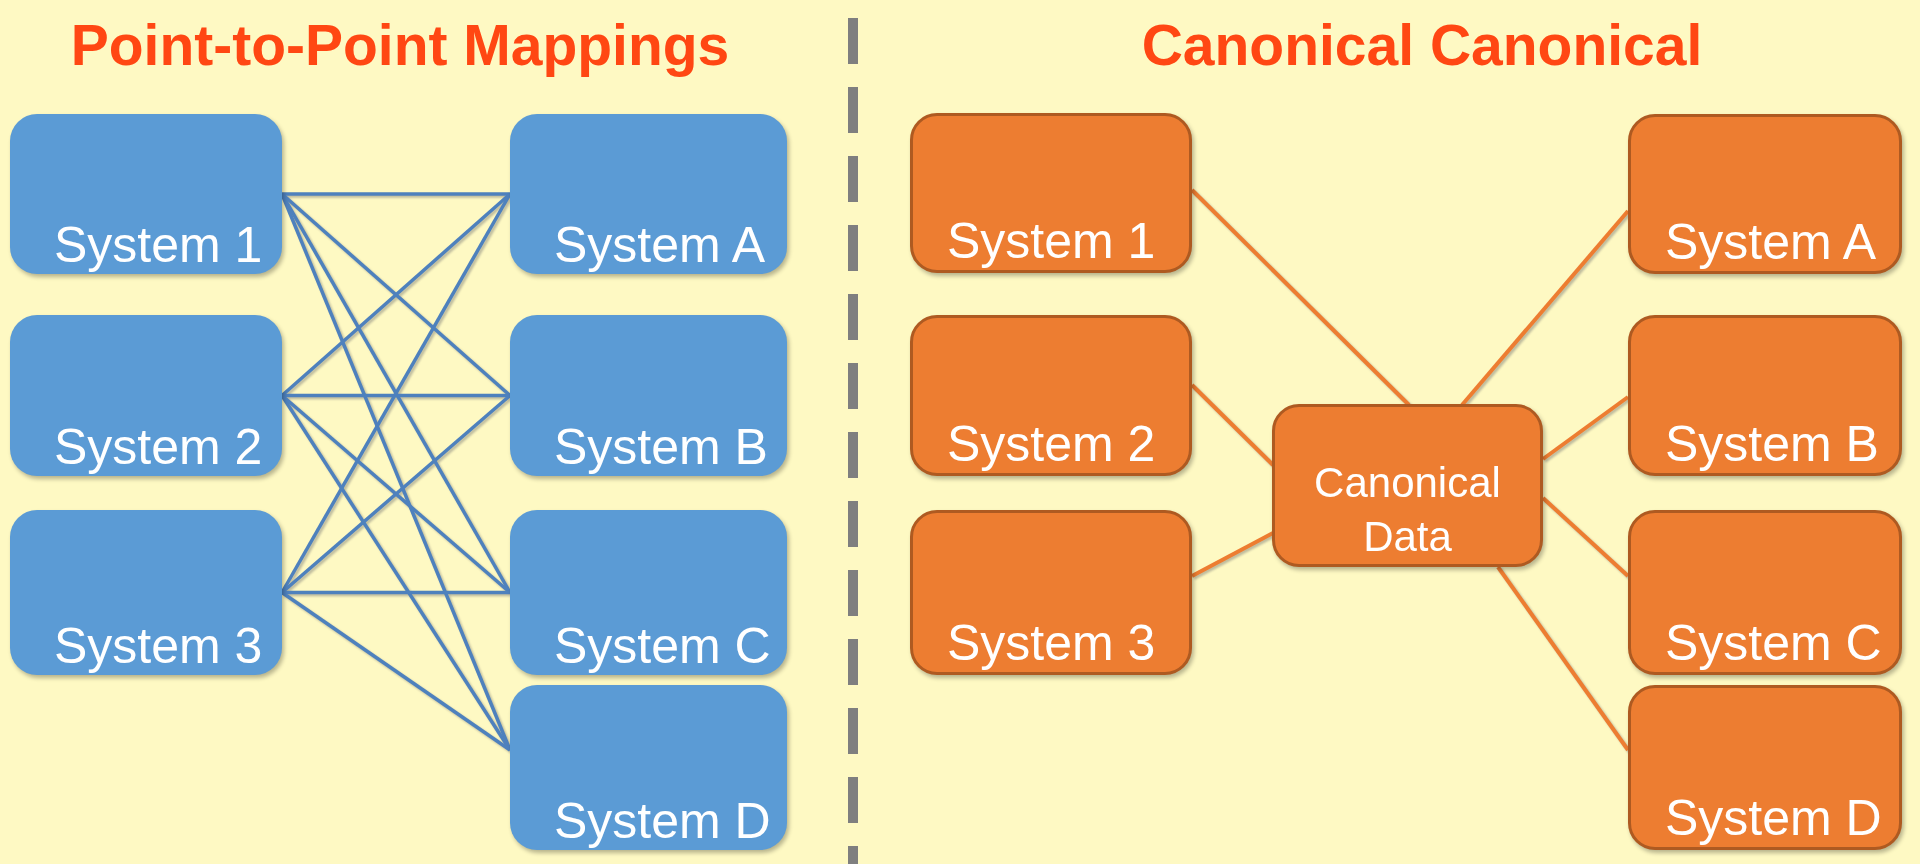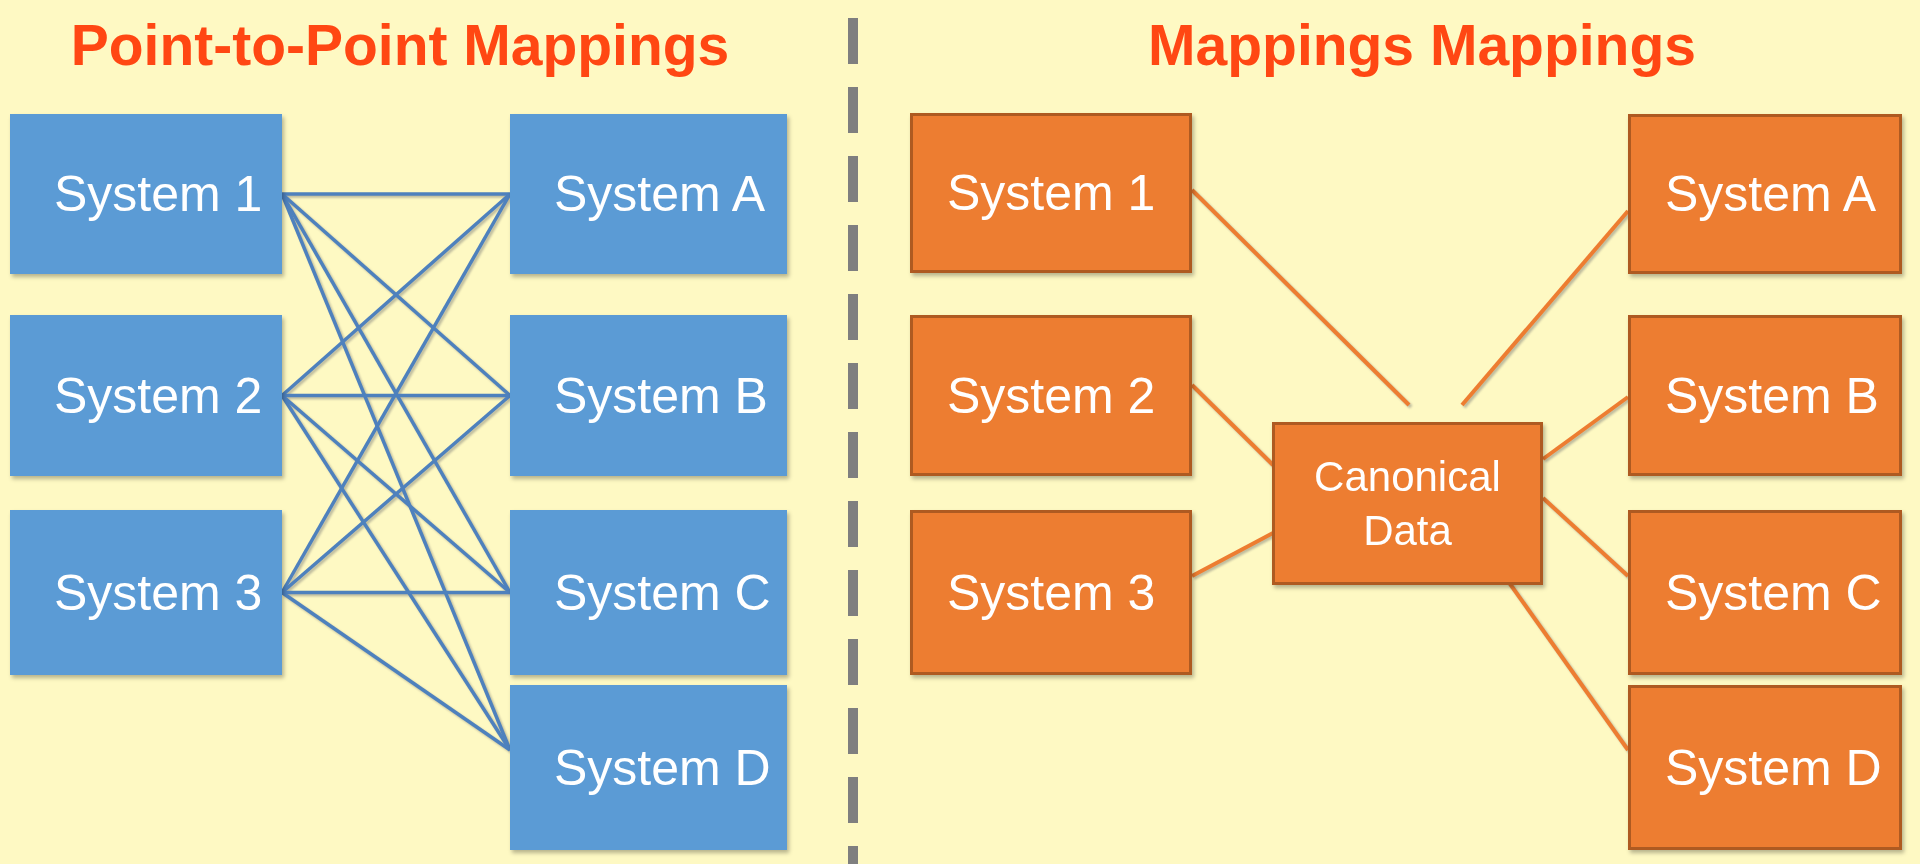--- a/index.html
+++ b/index.html
@@ -14,41 +14,42 @@
   .divider{stroke:var(--gray);stroke-width:10;stroke-dasharray:46 23;}
 
   .title{
     position:absolute;top:0;height:90px;line-height:90px;text-align:center;
     font-weight:bold;font-size:57px;color:var(--title);white-space:nowrap;
   }
   #left-title{left:30px;width:740px;}
   #right-title{left:1110px;width:624px;}
 
   .node{
-    position:absolute;display:flex;align-items:center;box-sizing:border-box;
+    position:absolute;display:flex;align-items:flex-end;box-sizing:border-box;
     color:var(--boxText);font-size:50px;
     box-shadow:2px 3px 4px rgba(0,0,0,0.28);
+    border-radius:27px;
   }
   .blue{background:var(--blue);padding-left:44px;}
   .orange{background:var(--orange);border:3px solid var(--orangeBorder);padding-left:34px;}
   .hub{justify-content:center;text-align:center;padding-left:0;font-size:42px;line-height:54px;}
   .hub span{display:block;width:100%;}
 
   
   #n-l1{left:10px;top:114px;width:272px;height:160px;}
   #n-l2{left:10px;top:315px;width:272px;height:161px;}
   #n-l3{left:10px;top:510px;width:272px;height:165px;}
   #n-la{left:510px;top:114px;width:277px;height:160px;}
   #n-lb{left:510px;top:315px;width:277px;height:161px;}
   #n-lc{left:510px;top:510px;width:277px;height:165px;}
   #n-ld{left:510px;top:685px;width:277px;height:165px;}
   #n-r1{left:910px;top:113px;width:282px;height:160px;}
   #n-r2{left:910px;top:315px;width:282px;height:161px;}
   #n-r3{left:910px;top:510px;width:282px;height:165px;}
-  #n-hub{left:1272px;top:404px;width:271px;height:163px;margin-top:18px;}
+  #n-hub{left:1272px;top:404px;width:271px;height:163px;}
   #n-ra{left:1628px;top:114px;width:274px;height:160px;}
   #n-rb{left:1628px;top:315px;width:274px;height:161px;}
   #n-rc{left:1628px;top:510px;width:274px;height:165px;}
   #n-rd{left:1628px;top:685px;width:274px;height:165px;}
 </style>
 </head>
 <body>
 
 <div id="stage">
 
@@ -98,21 +99,21 @@
     </div>
     <div class="node blue" id="n-lc">
       <span>System C</span>
     </div>
     <div class="node blue" id="n-ld">
       <span>System D</span>
     </div>
   </div>
 
   <div>
-    <div class="title" id="right-title">Mappings Mappings</div>
+    <div class="title" id="right-title">Canonical Canonical</div>
 
     <div class="node orange" id="n-r1">
       <span>System 1</span>
     </div>
     <div class="node orange" id="n-r2">
       <span>System 2</span>
     </div>
     <div class="node orange" id="n-r3">
       <span>System 3</span>
     </div>

